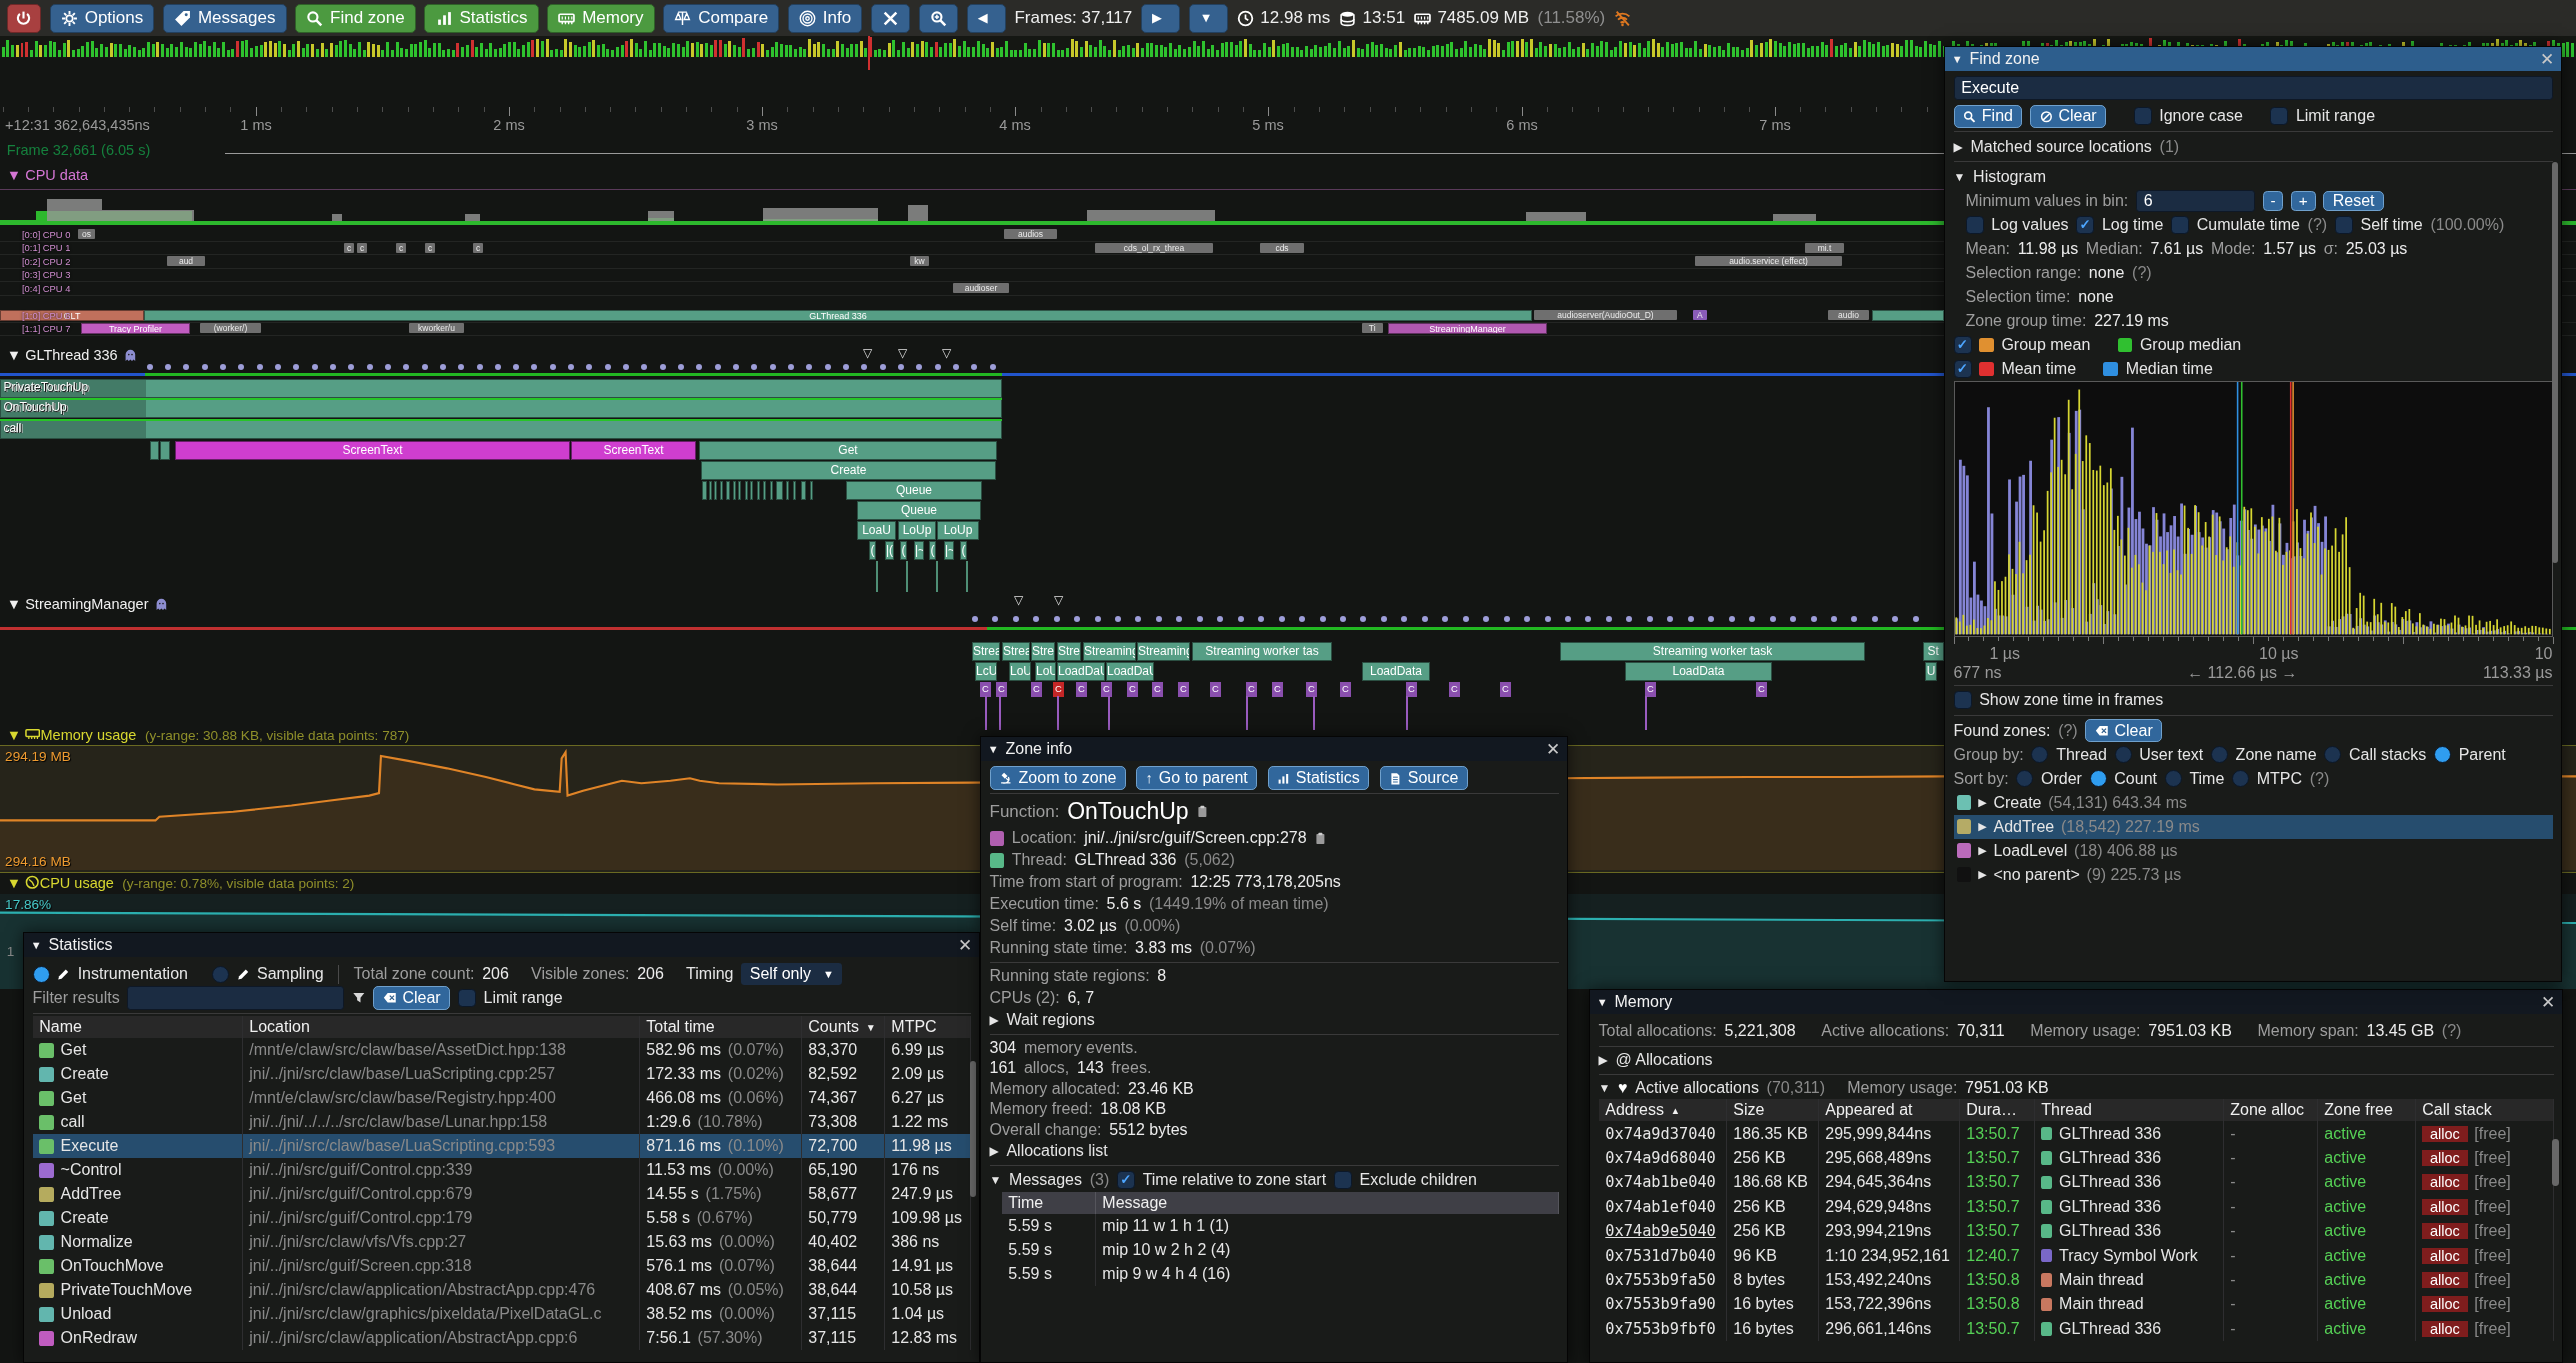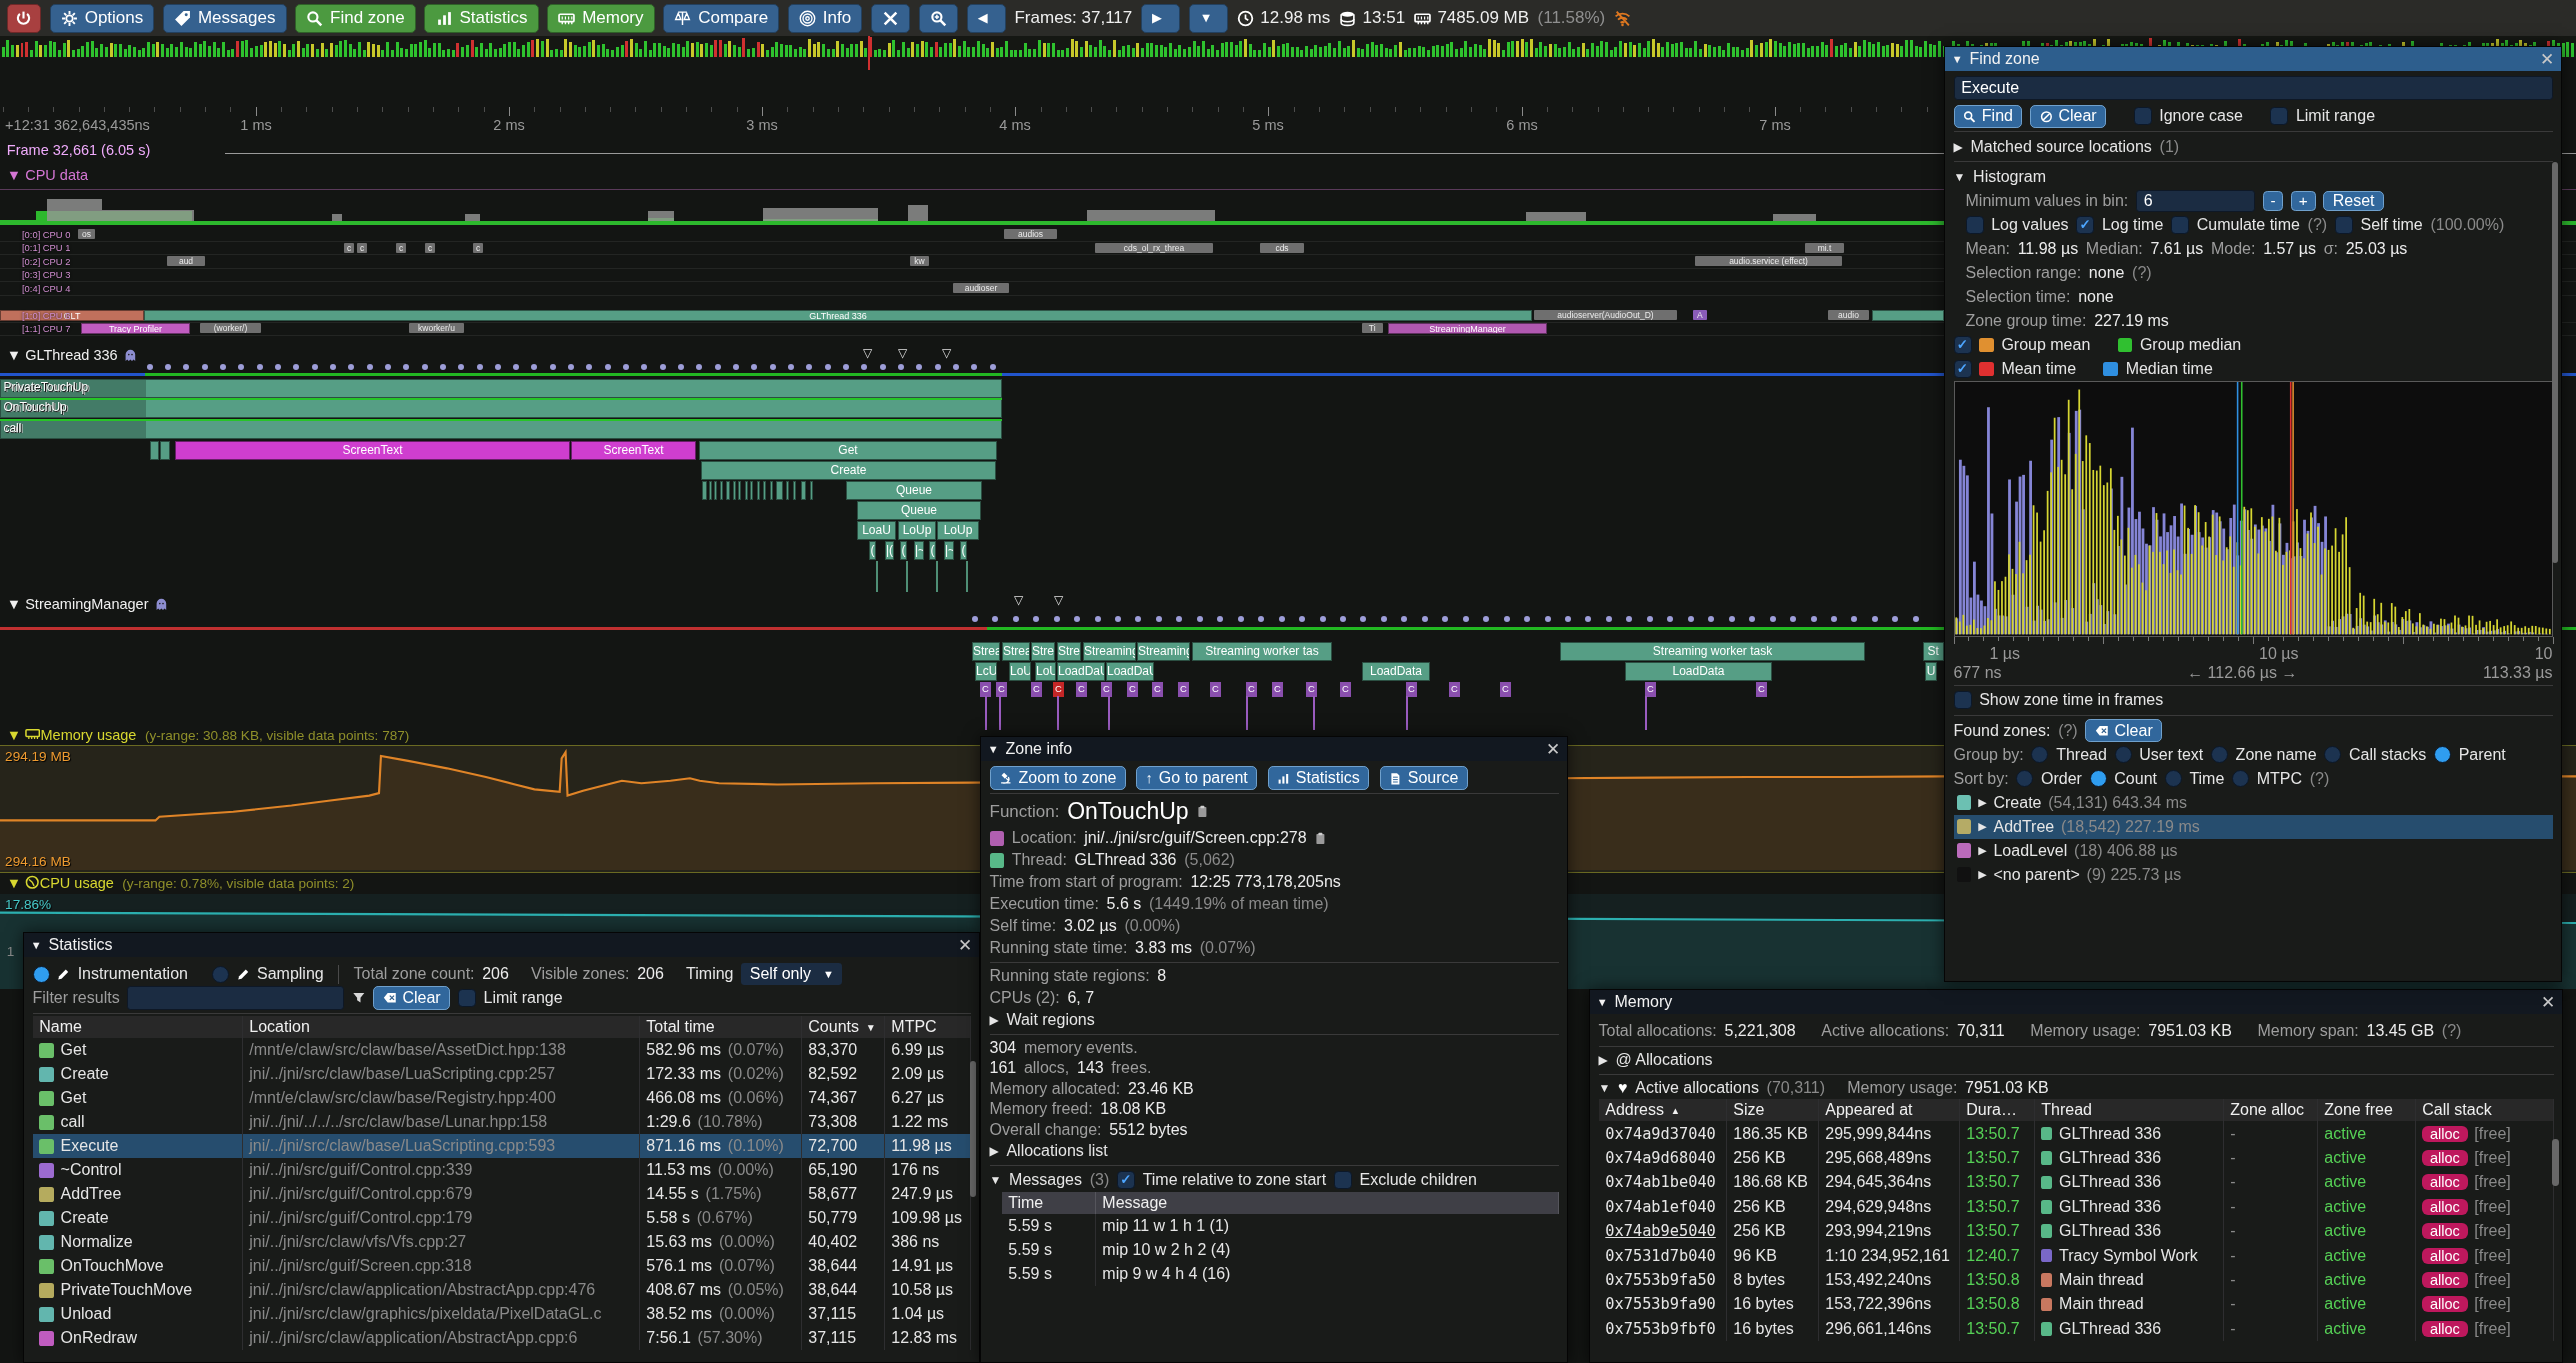--- a/index.html
+++ b/index.html
@@ -18,21 +18,21 @@
   .ticon svg{width:100%;height:100%;}
   
   #framestrip{left:0;top:36px;width:2576px;height:22px;background:#151713;}
   .fbar{position:absolute;bottom:0.9px;width:2.9px;}
   #ruler{left:0;top:107px;width:2576px;height:34px;}
   .tickminor{position:absolute;top:0;width:0.9px;height:5.1px;background:#4d4d4d;}
   .tickmajor{position:absolute;top:0;width:0.9px;height:8.5px;background:#8a8a8a;}
   .mslabel{position:absolute;top:10.2px;transform:translateX(-50%);color:#9a9a9a;font-size:14.5px;}
   #origin-label{position:absolute;left:5.1px;top:10.2px;color:#9a9a9a;font-size:14.5px;}
   .redmark{position:absolute;width:1.7px;background:#d03030;}
-  #frame-label{left:6.8px;top:142px;font-size:14.5px;color:#f0abfc;}
+  #frame-label{left:6.8px;top:142px;font-size:14.5px;color:#15803d;}
   #frame-line{left:225px;top:153px;width:2351px;height:0.9px;background:#9a9a9a;}
   .sect-hdr{font-size:14.5px;white-space:nowrap;}
   #cpu-hdr{left:6.8px;top:167px;color:#d476d4;}
   #cpu-hdr-line{left:0;top:189px;width:2576px;height:0.9px;background:#5a3a5a;}
   .gr-hump{position:absolute;background:rgba(150,150,150,.8);}
   .gn-base{position:absolute;background:#2db82d;}
   .cpurow{position:absolute;left:0;width:2576px;height:13.5px;border-bottom:0.9px solid #232523;box-sizing:border-box;}
   .cpulbl{position:absolute;left:22px;top:0.9px;color:#d18fd1;font-size:9.4px;z-index:3;text-shadow:0 0 2.6px #000;}
   .cpubox{position:absolute;top:1.3px;height:10.2px;background:#6f6f6f;color:#ececec;font-size:8.5px;line-height:10.2px;text-align:center;overflow:hidden;white-space:nowrap;border-radius:0.9px;z-index:2;}
   .cputh{position:absolute;top:0.9px;height:11.5px;color:#fff;font-size:9px;line-height:11px;text-align:center;overflow:hidden;white-space:nowrap;border:0.9px solid rgba(0,0,0,.45);box-sizing:border-box;z-index:1;}
@@ -78,21 +78,21 @@
   
   .thead{background:#282828;color:#f0f0f0;}
   .trow{box-sizing:border-box;}
   .cell{padding:0 6.8px;overflow:hidden;white-space:nowrap;box-sizing:border-box;border-right:0.9px solid #2e2e30;display:flex;align-items:center;gap:6.8px;}
   .stats-grid{display:grid;grid-template-columns:210px 397px 162px 83px auto;align-items:stretch;}
   .mem-grid{display:grid;grid-template-columns:128px 92px 141px 75px 189px 94px 98px auto;align-items:stretch;}
   .msg-grid{display:grid;grid-template-columns:94px auto;}
   .hl{background:#264d6e;}
   .green-t{color:#56d156;}
   .mono{font-family:"DejaVu Sans Mono",monospace;font-size:15.3px;}
-  .pill{background:#be185d;border-radius:6px;padding:0 7.7px;color:#fff;font-size:14.5px;}
+  .pill{background:#7f1d1d;border-radius:0;padding:0 7.7px;color:#fff;font-size:14.5px;}
   .fzrow{display:flex;height:24px;align-items:center;gap:6.8px;padding:0 3.4px;white-space:nowrap;}
   #fz-hist{width:100%;height:256px;background:#0d0d0d;border:0.9px solid #5a5a5a;box-sizing:border-box;display:block;}
   .axisline{display:flex;justify-content:space-between;color:#9a9a9a;}
   .funcname{font-size:23px;color:#ffffff;}
   .big-lbl{font-size:17px;color:#9e9e9e;}
 </style>
 </head>
 <body>
 
 <div id="app">

